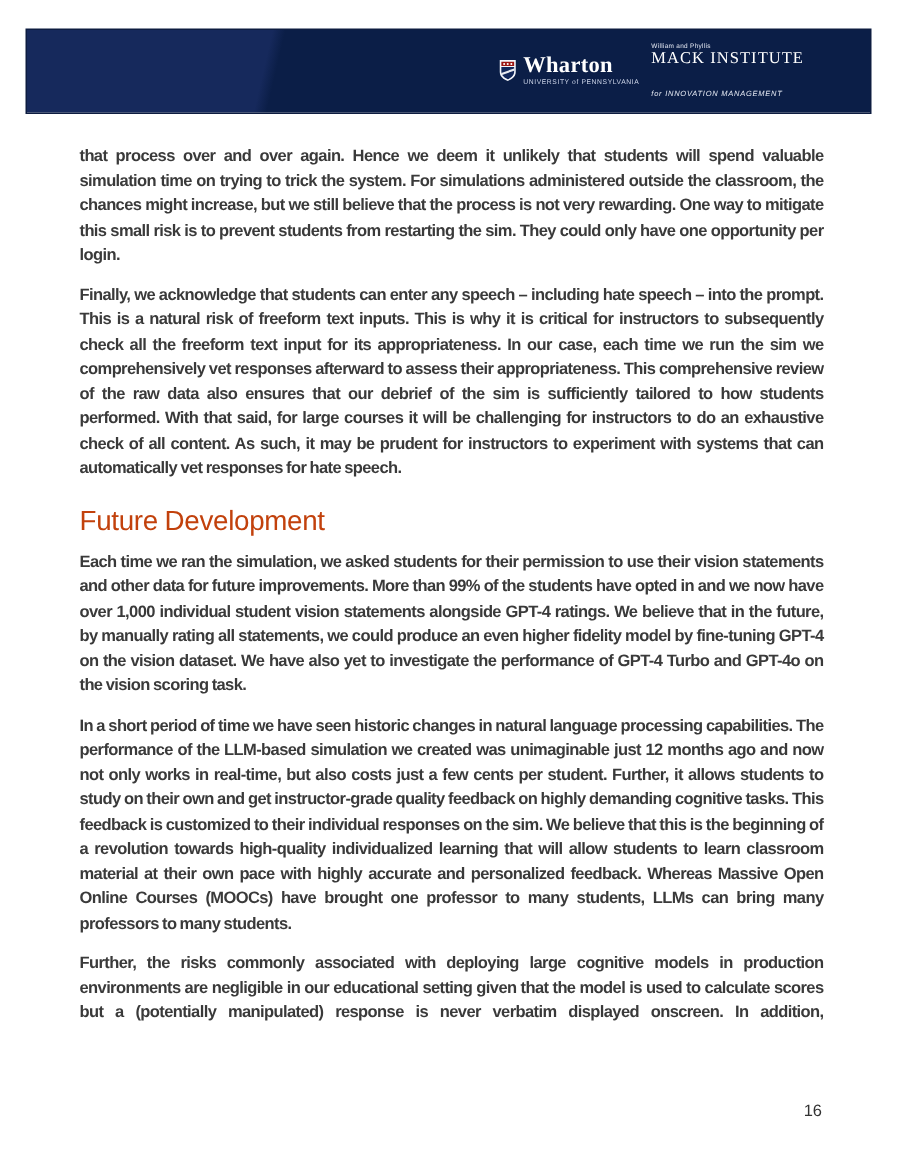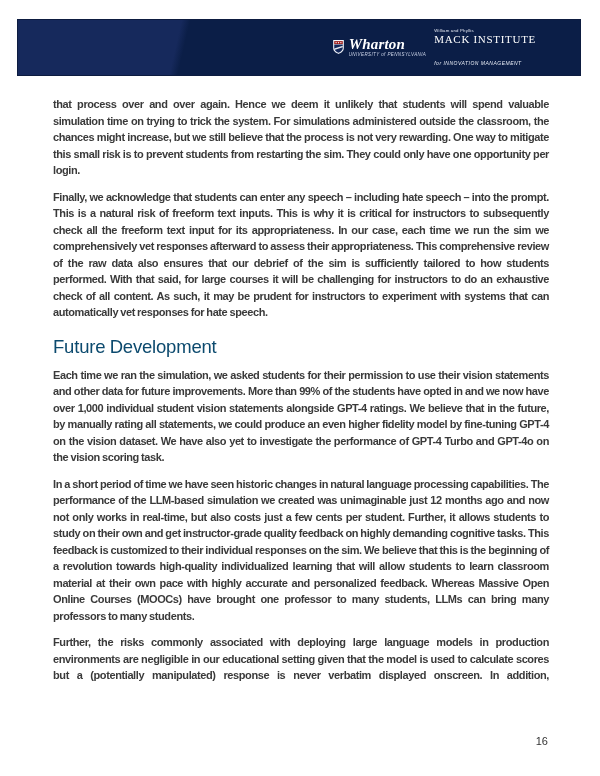--- a/index.html
+++ b/index.html
@@ -19,21 +19,21 @@
     box-sizing: border-box;
     background: linear-gradient(103deg, #16295c 0%, #16295c 28.5%, #0b1e47 30%, #0b1e47 100%);
     border: 1px solid #0d1c40;
     display: flex;
     align-items: center;
     justify-content: flex-end;
     padding-right: 44px;
     color: #ffffff;
   }
   .logo-cluster { display: flex; align-items: center; }
-  .wharton-block { display: flex; align-items: center; font-style: italic; }
+  .wharton-block { display: flex; align-items: center; }
   .shield { display: block; margin-right: 4px; }
   .wharton-text { display: flex; flex-direction: column; line-height: 1; }
   .wharton-name {
     font-family: "Liberation Serif", serif;
     font-weight: bold;
     font-size: 15px;
     letter-spacing: 0.2px;
   }
   .wharton-univ {
     font-size: 4.5px;
@@ -64,21 +64,21 @@
     letter-spacing: -0.4px;
     word-spacing: -0.5px;
     text-align: justify;
   }
   main p { margin: 0 0 10px 0; font-weight: bold; }
   main h2 {
     font-family: "Liberation Sans", sans-serif;
     font-weight: 400;
     font-size: 18.5px;
     line-height: 22px;
-    color: #0c4a6e;
+    color: #c2410c;
     letter-spacing: -0.2px;
     margin: 15px 0 9px 0;
     text-align: left;
   }
   .continued { text-align-last: justify; }
 
   .page-number {
     position: absolute;
     top: 735px; right: 52px;
     font-size: 11px;
@@ -112,16 +112,16 @@
     </div>
   </div>
 </header>
 
 <main>
   <p>that process over and over again. Hence we deem it unlikely that students will spend valuable simulation time on trying to trick the system. For simulations administered outside the classroom, the chances might increase, but we still believe that the process is not very rewarding. One way to mitigate this small risk is to prevent students from restarting the sim. They could only have one opportunity per login.</p>
   <p>Finally, we acknowledge that students can enter any speech – including hate speech – into the prompt. This is a natural risk of freeform text inputs. This is why it is critical for instructors to subsequently check all the freeform text input for its appropriateness. In our case, each time we run the sim we comprehensively vet responses afterward to assess their appropriateness. This comprehensive review of the raw data also ensures that our debrief of the sim is sufficiently tailored to how students performed. With that said, for large courses it will be challenging for instructors to do an exhaustive check of all content. As such, it may be prudent for instructors to experiment with systems that can automatically vet responses for hate speech.</p>
   <h2>Future Development</h2>
   <p>Each time we ran the simulation, we asked students for their permission to use their vision statements and other data for future improvements. More than 99% of the students have opted in and we now have over 1,000 individual student vision statements alongside GPT-4 ratings. We believe that in the future, by manually rating all statements, we could produce an even higher fidelity model by fine-tuning GPT-4 on the vision dataset. We have also yet to investigate the performance of GPT-4 Turbo and GPT-4o on the vision scoring task.</p>
   <p>In a short period of time we have seen historic changes in natural language processing capabilities. The performance of the LLM-based simulation we created was unimaginable just 12 months ago and now not only works in real-time, but also costs just a few cents per student. Further, it allows students to study on their own and get instructor-grade quality feedback on highly demanding cognitive tasks. This feedback is customized to their individual responses on the sim. We believe that this is the beginning of a revolution towards high-quality individualized learning that will allow students to learn classroom material at their own pace with highly accurate and personalized feedback. Whereas Massive Open Online Courses (MOOCs) have brought one professor to many students, LLMs can bring many professors to many students.</p>
-  <p class="continued">Further, the risks commonly associated with deploying large language models in production environments are negligible in our educational setting given that the model is used to calculate scores but a (potentially manipulated) response is never verbatim displayed onscreen. In addition,</p>
+  <p class="continued">Further, the risks commonly associated with deploying large cognitive models in production environments are negligible in our educational setting given that the model is used to calculate scores but a (potentially manipulated) response is never verbatim displayed onscreen. In addition,</p>
 </main>
 
 <div class="page-number">16</div>
 
 </body></html>

